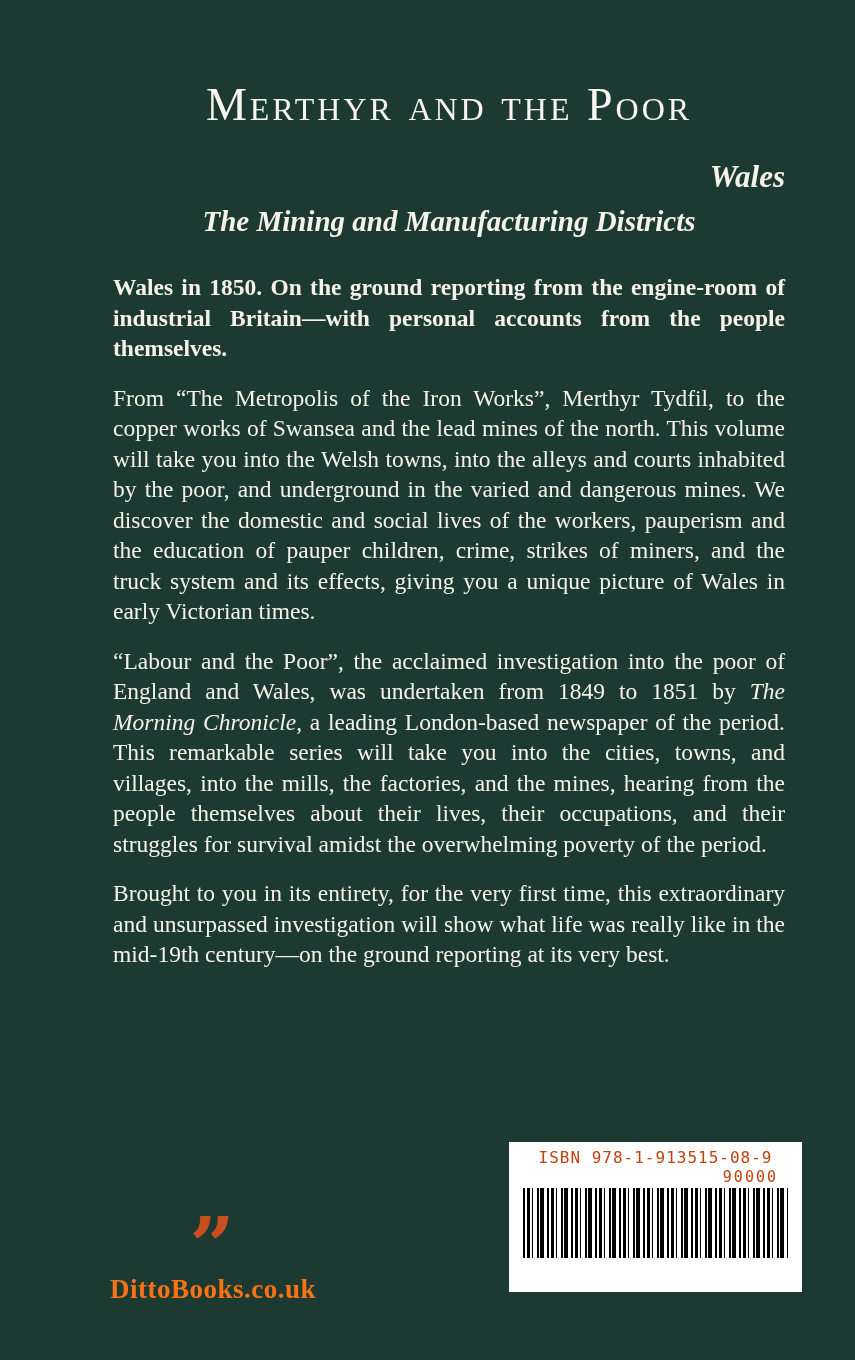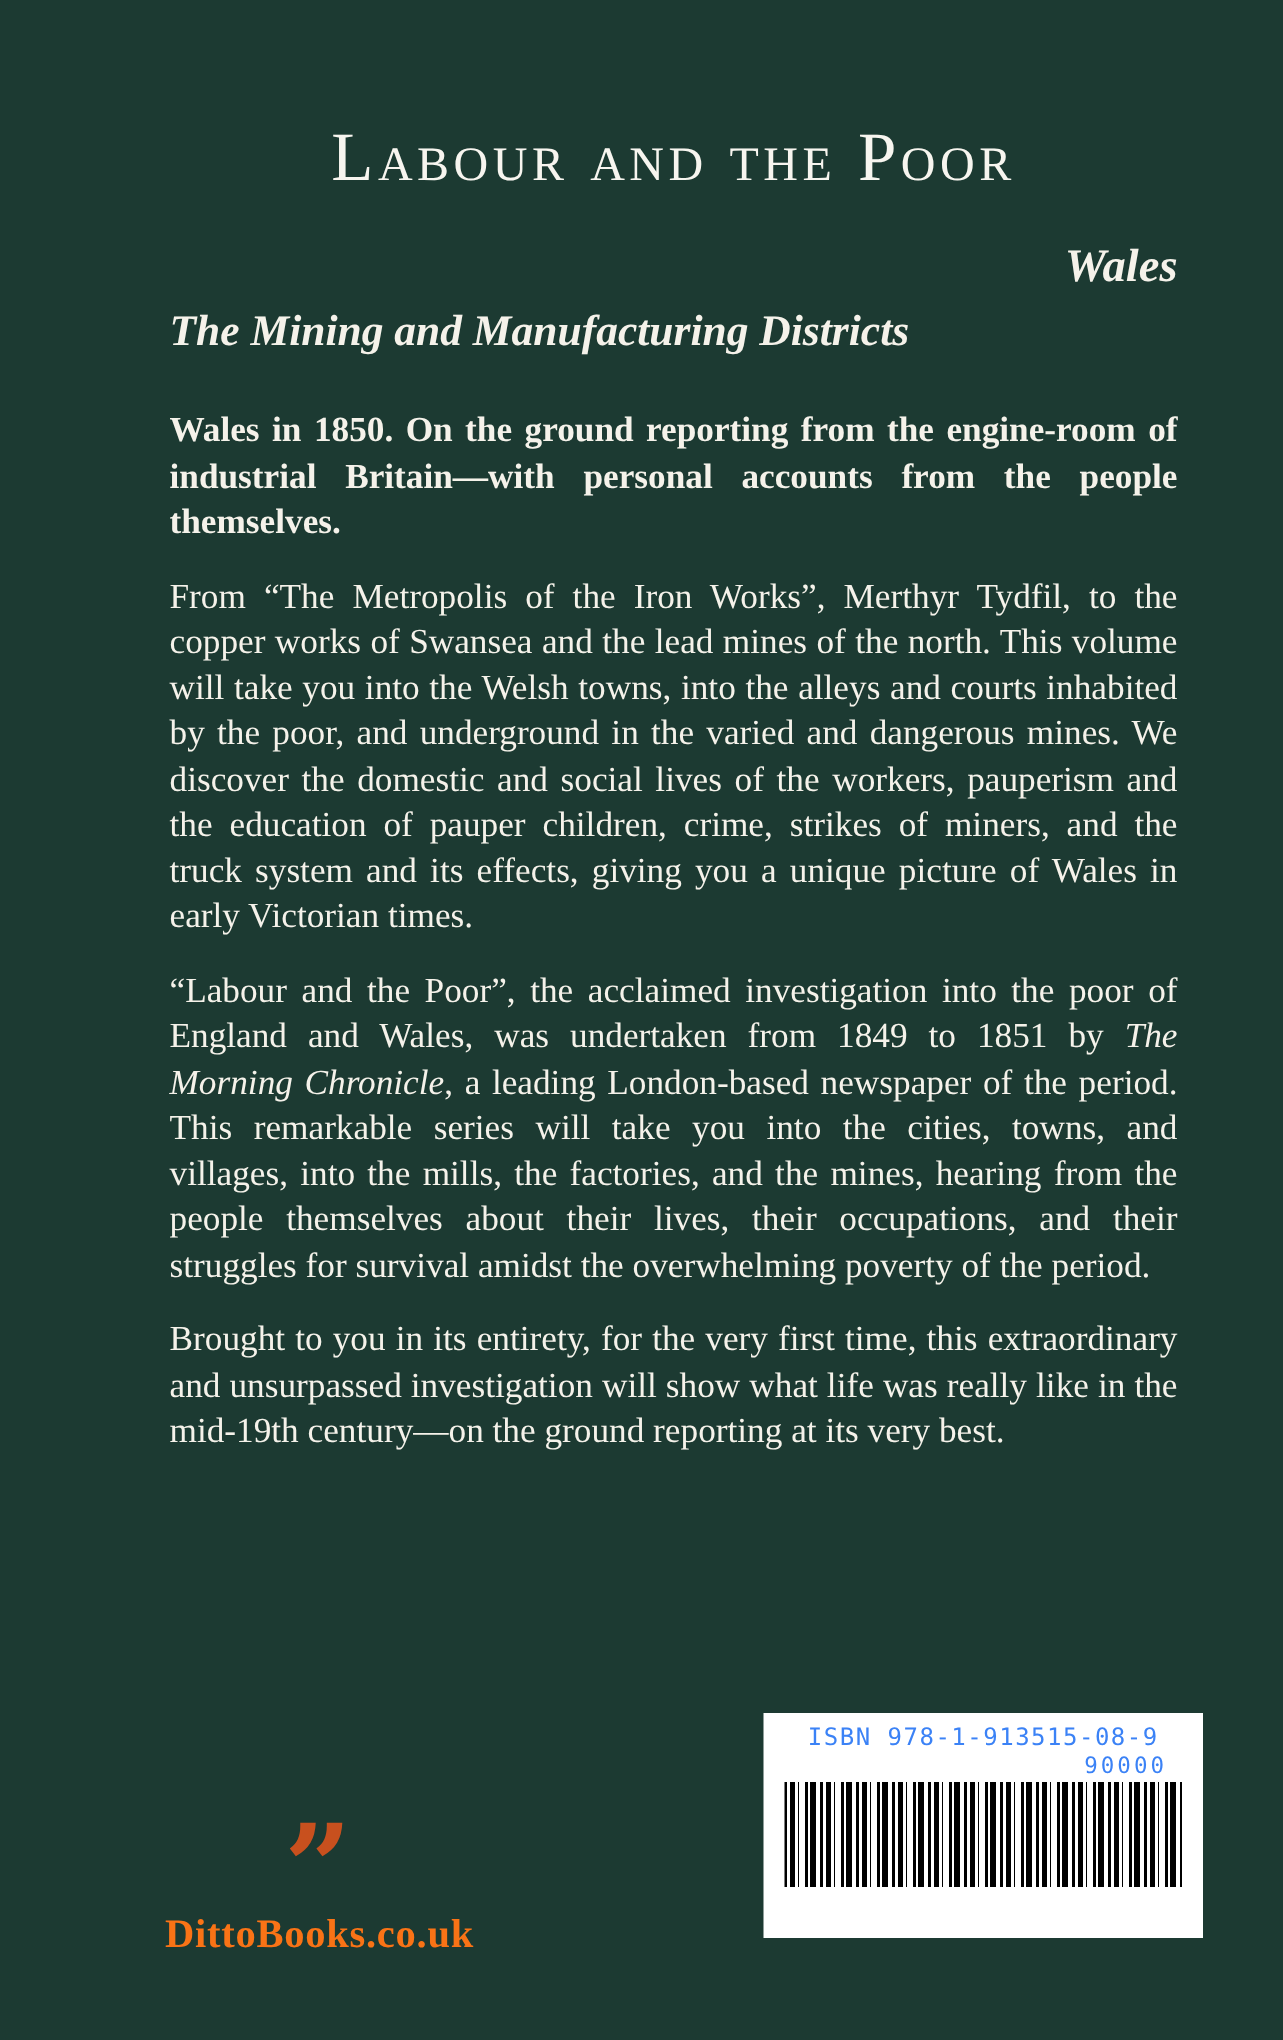--- a/index.html
+++ b/index.html
@@ -33,21 +33,21 @@
     color: #f7f5ef;
   }
   .subtitle-1 {
     text-align: right;
     font-style: italic;
     font-weight: bold;
     font-size: 31px;
     margin-bottom: 10px;
   }
   .subtitle-2 {
-    text-align: left;
+    text-align: center;
     font-style: italic;
     font-weight: bold;
     font-size: 29px;
     margin-bottom: 34px;
   }
   .body-copy p {
     margin: 0 0 19px 0;
     font-size: 23.5px;
     line-height: 30.5px;
     text-align: justify;
@@ -90,21 +90,21 @@
     font-family: "Liberation Serif", serif;
     letter-spacing: 0.5px;
   }
   .barcode-box {
     position: absolute;
     right: 53px;
     bottom: 68px;
     width: 293px;
     height: 150px;
     background: #ffffff;
-    color: #3b82f6;
+    color: #c2410c;
     font-family: "DejaVu Sans Mono", monospace;
     padding: 6px 10px 4px 10px;
     box-sizing: border-box;
   }
   .barcode-isbn {
     text-align: center;
     font-size: 16px;
     letter-spacing: 1px;
     white-space: nowrap;
   }
@@ -139,21 +139,21 @@
     white-space: nowrap;
   }
 </style>
 </head>
 <body>
 
 <div class="cover">
 
   <div class="text-column">
 
-    <h1 class="book-title">Labour and the Poor</h1>
+    <h1 class="book-title">Merthyr and the Poor</h1>
 
     <div class="subtitle-1">Wales</div>
 
     <div class="subtitle-2">The Mining and Manufacturing Districts</div>
 
     <div class="body-copy">
 
       <p class="lead">Wales in 1850. On the ground reporting from the engine-room of industrial Britain—with personal accounts from the people themselves.</p>
 
 

